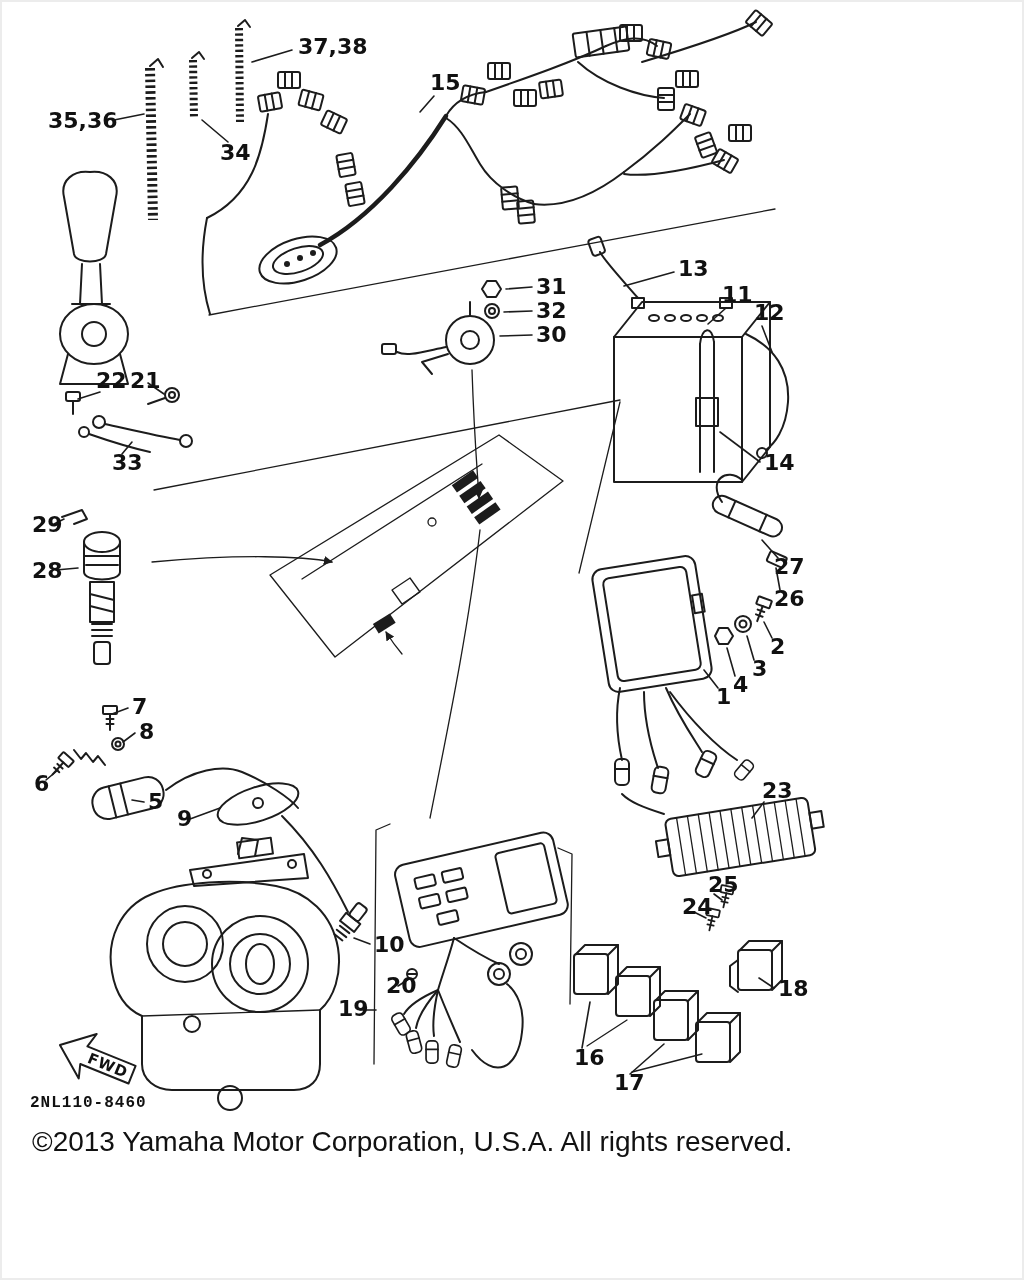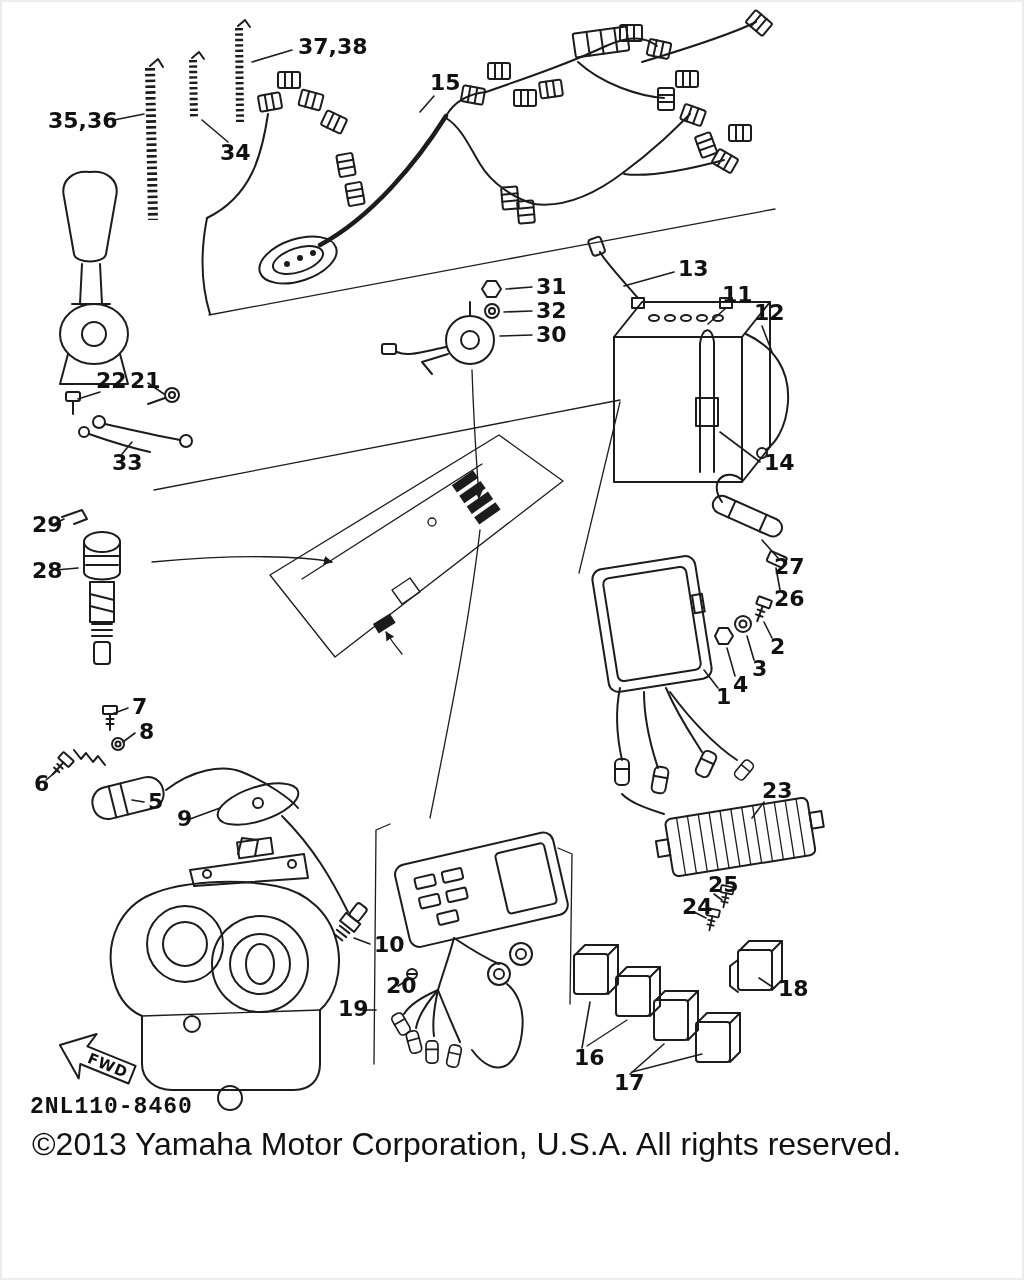--- a/index.html
+++ b/index.html
@@ -26,26 +26,26 @@
   #art text {
     fill: #111; stroke: none;
     font-family: "DejaVu Sans", sans-serif;
   }
   #art #label-layer text { font-size: 22px; font-weight: bold; }
   #art #label-layer line { stroke: #1c1c1c; stroke-width: 1.6; }
   #art .fwd-text { font-size: 15px; font-weight: bold; letter-spacing: 1px; }
   .part-code {
     position: absolute; left: 28px; top: 1092px;
     font-family: "Liberation Mono", monospace;
-    font-size: 23px; font-weight: bold; color: #111; letter-spacing: 1px;
+    font-size: 16px; font-weight: bold; color: #111; letter-spacing: 1px;
   }
   .copyright {
     position: absolute; left: 30px; top: 1124px;
     font-family: "Liberation Sans", sans-serif;
-    font-size: 32px; color: #111;
+    font-size: 28px; color: #111;
   }
 </style>
 </head>
 <body>
 
 <div class="page">
 
   <svg id="art" width="1024" height="1280" viewBox="0 0 1024 1280">
 
     <defs>

